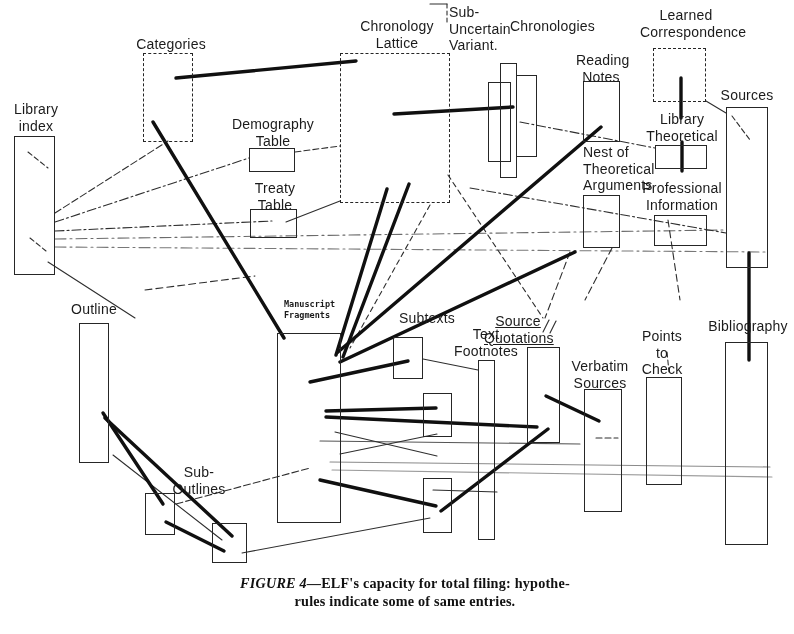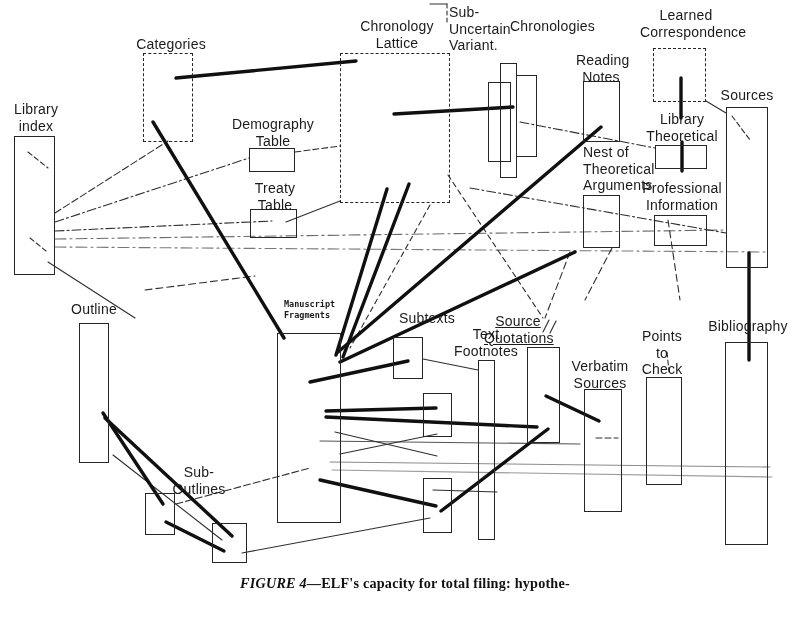--- a/index.html
+++ b/index.html
@@ -142,14 +142,15 @@
       <div class="node-label" style="left: 640px; top: 328px; width: 44px;">Points
 to
 Check</div>
       <div class="box" style="left: 145px; top: 493px; width: 30px; height: 42px;"></div>
       <div class="box" style="left: 212px; top: 523px; width: 35px; height: 40px;"></div>
       <div class="node-label" style="left: 158px; top: 464px; width: 82px;">Sub-Outlines</div>
     </div>
 
   <div id="caption">
     <div class="cap-line"><span class="fig-label">FIGURE 4</span><span>—ELF's capacity for total filing: hypothe-</span></div>
+    <div class="cap-line">rules indicate some of same entries.</div>
   </div>
 </div>
 
 </body></html>

